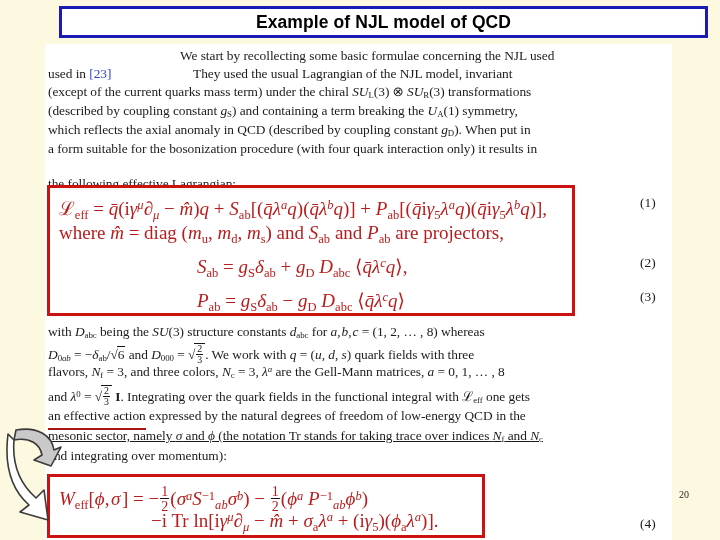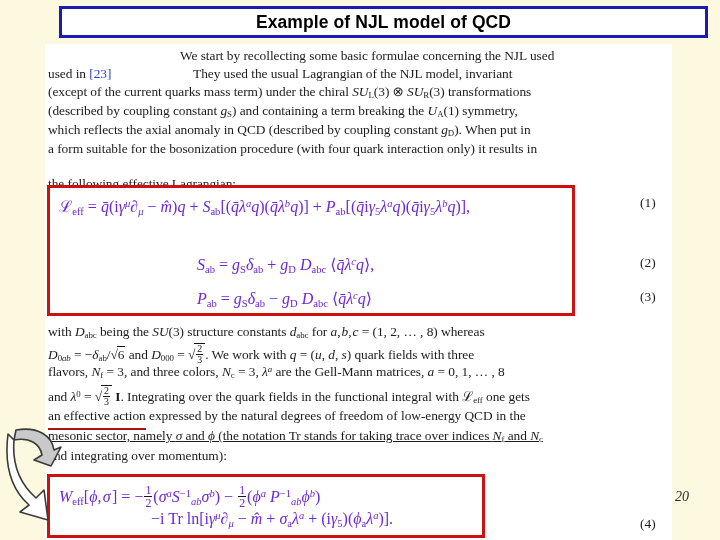--- a/index.html
+++ b/index.html
@@ -82,22 +82,22 @@
   }
   #eqbox-2 {
     left: 2px;
     top: 430px;
     width: 438px;
     height: 64px;
   }
   .eq {
     position: absolute;
     font-family: "Liberation Serif", serif;
-    font-size: 16px;
-    color: #6d28d9;
+    font-size: 19px;
+    color: #b91c1c;
     white-space: nowrap;
   }
   .eqnum {
     position: absolute;
     font-family: "Liberation Serif", serif;
     font-size: 13.4px;
     color: #1b1b1b;
   }
   .frac {
     display: inline-block;
@@ -114,23 +114,22 @@
     border-top: 1px solid #151515;
     padding: 0 1px 0 1px;
     margin-left: -1px;
   }
   
   .pagenum {
     position: absolute;
     right: 31px;
     top: 489px;
     font-family: "Liberation Serif", serif;
-    font-size: 14px;
+    font-size: 10px;
     color: #2a2a2a;
-    font-style: italic;
   }
   
   .arrow {
     position: absolute;
     left: 4px;
     top: 420px;
     width: 62px;
     height: 116px;
   }
 </style>
@@ -159,20 +158,23 @@
     <div class="ln" style="left:3px; top:97px;">a form suitable for the bosonization procedure (with four quark interaction only) it results in</div>
 
     <div class="ln" style="left:3px; top:116px;margin-top:16px;">the following effective Lagrangian:</div>
 
     <div class="eqbox" id="eqbox-1"></div>
 
     <div class="eq" style="left:14px; top:151px;">
       ℒ<sub>eff</sub> = <i class="v">q̄</i>(i<i class="v">γ</i><sup><i>μ</i></sup><i class="v">∂</i><sub><i>μ</i></sub> − <i class="v">m̂</i>)<i class="v">q</i> + <i class="v">S<sub>ab</sub></i>[(<i class="v">q̄λ</i><sup><i>a</i></sup><i class="v">q</i>)(<i class="v">q̄λ</i><sup><i>b</i></sup><i class="v">q</i>)] + <i class="v">P<sub>ab</sub></i>[(<i class="v">q̄</i>i<i class="v">γ</i><sub>5</sub><i class="v">λ</i><sup><i>a</i></sup><i class="v">q</i>)(<i class="v">q̄</i>i<i class="v">γ</i><sub>5</sub><i class="v">λ</i><sup><i>b</i></sup><i class="v">q</i>)],
     </div>
 
+    <div class="eq" style="left:14px; top:178px;">
+      where <i class="v">m̂</i> = diag (<i class="v">m</i><sub>u</sub>, <i class="v">m</i><sub>d</sub>, <i class="v">m</i><sub>s</sub>) and <i class="v">S<sub>ab</sub></i> and <i class="v">P<sub>ab</sub></i> are projectors,
+    </div>
 
     <div class="eq" style="left:152px; top:211px;">
       <i class="v">S<sub>ab</sub></i> = <i class="v">g</i><sub>S</sub><i class="v">δ<sub>ab</sub></i> + <i class="v">g</i><sub>D</sub> <i class="v">D<sub>abc</sub></i> ⟨<i class="v">q̄λ</i><sup><i>c</i></sup><i class="v">q</i>⟩,
     </div>
 
     <div class="eq" style="left:152px; top:245px;">
       <i class="v">P<sub>ab</sub></i> = <i class="v">g</i><sub>S</sub><i class="v">δ<sub>ab</sub></i> − <i class="v">g</i><sub>D</sub> <i class="v">D<sub>abc</sub></i> ⟨<i class="v">q̄λ</i><sup><i>c</i></sup><i class="v">q</i>⟩
     </div>
 
     <div class="eqnum" style="left:595px; top:151px;">(1)</div>

